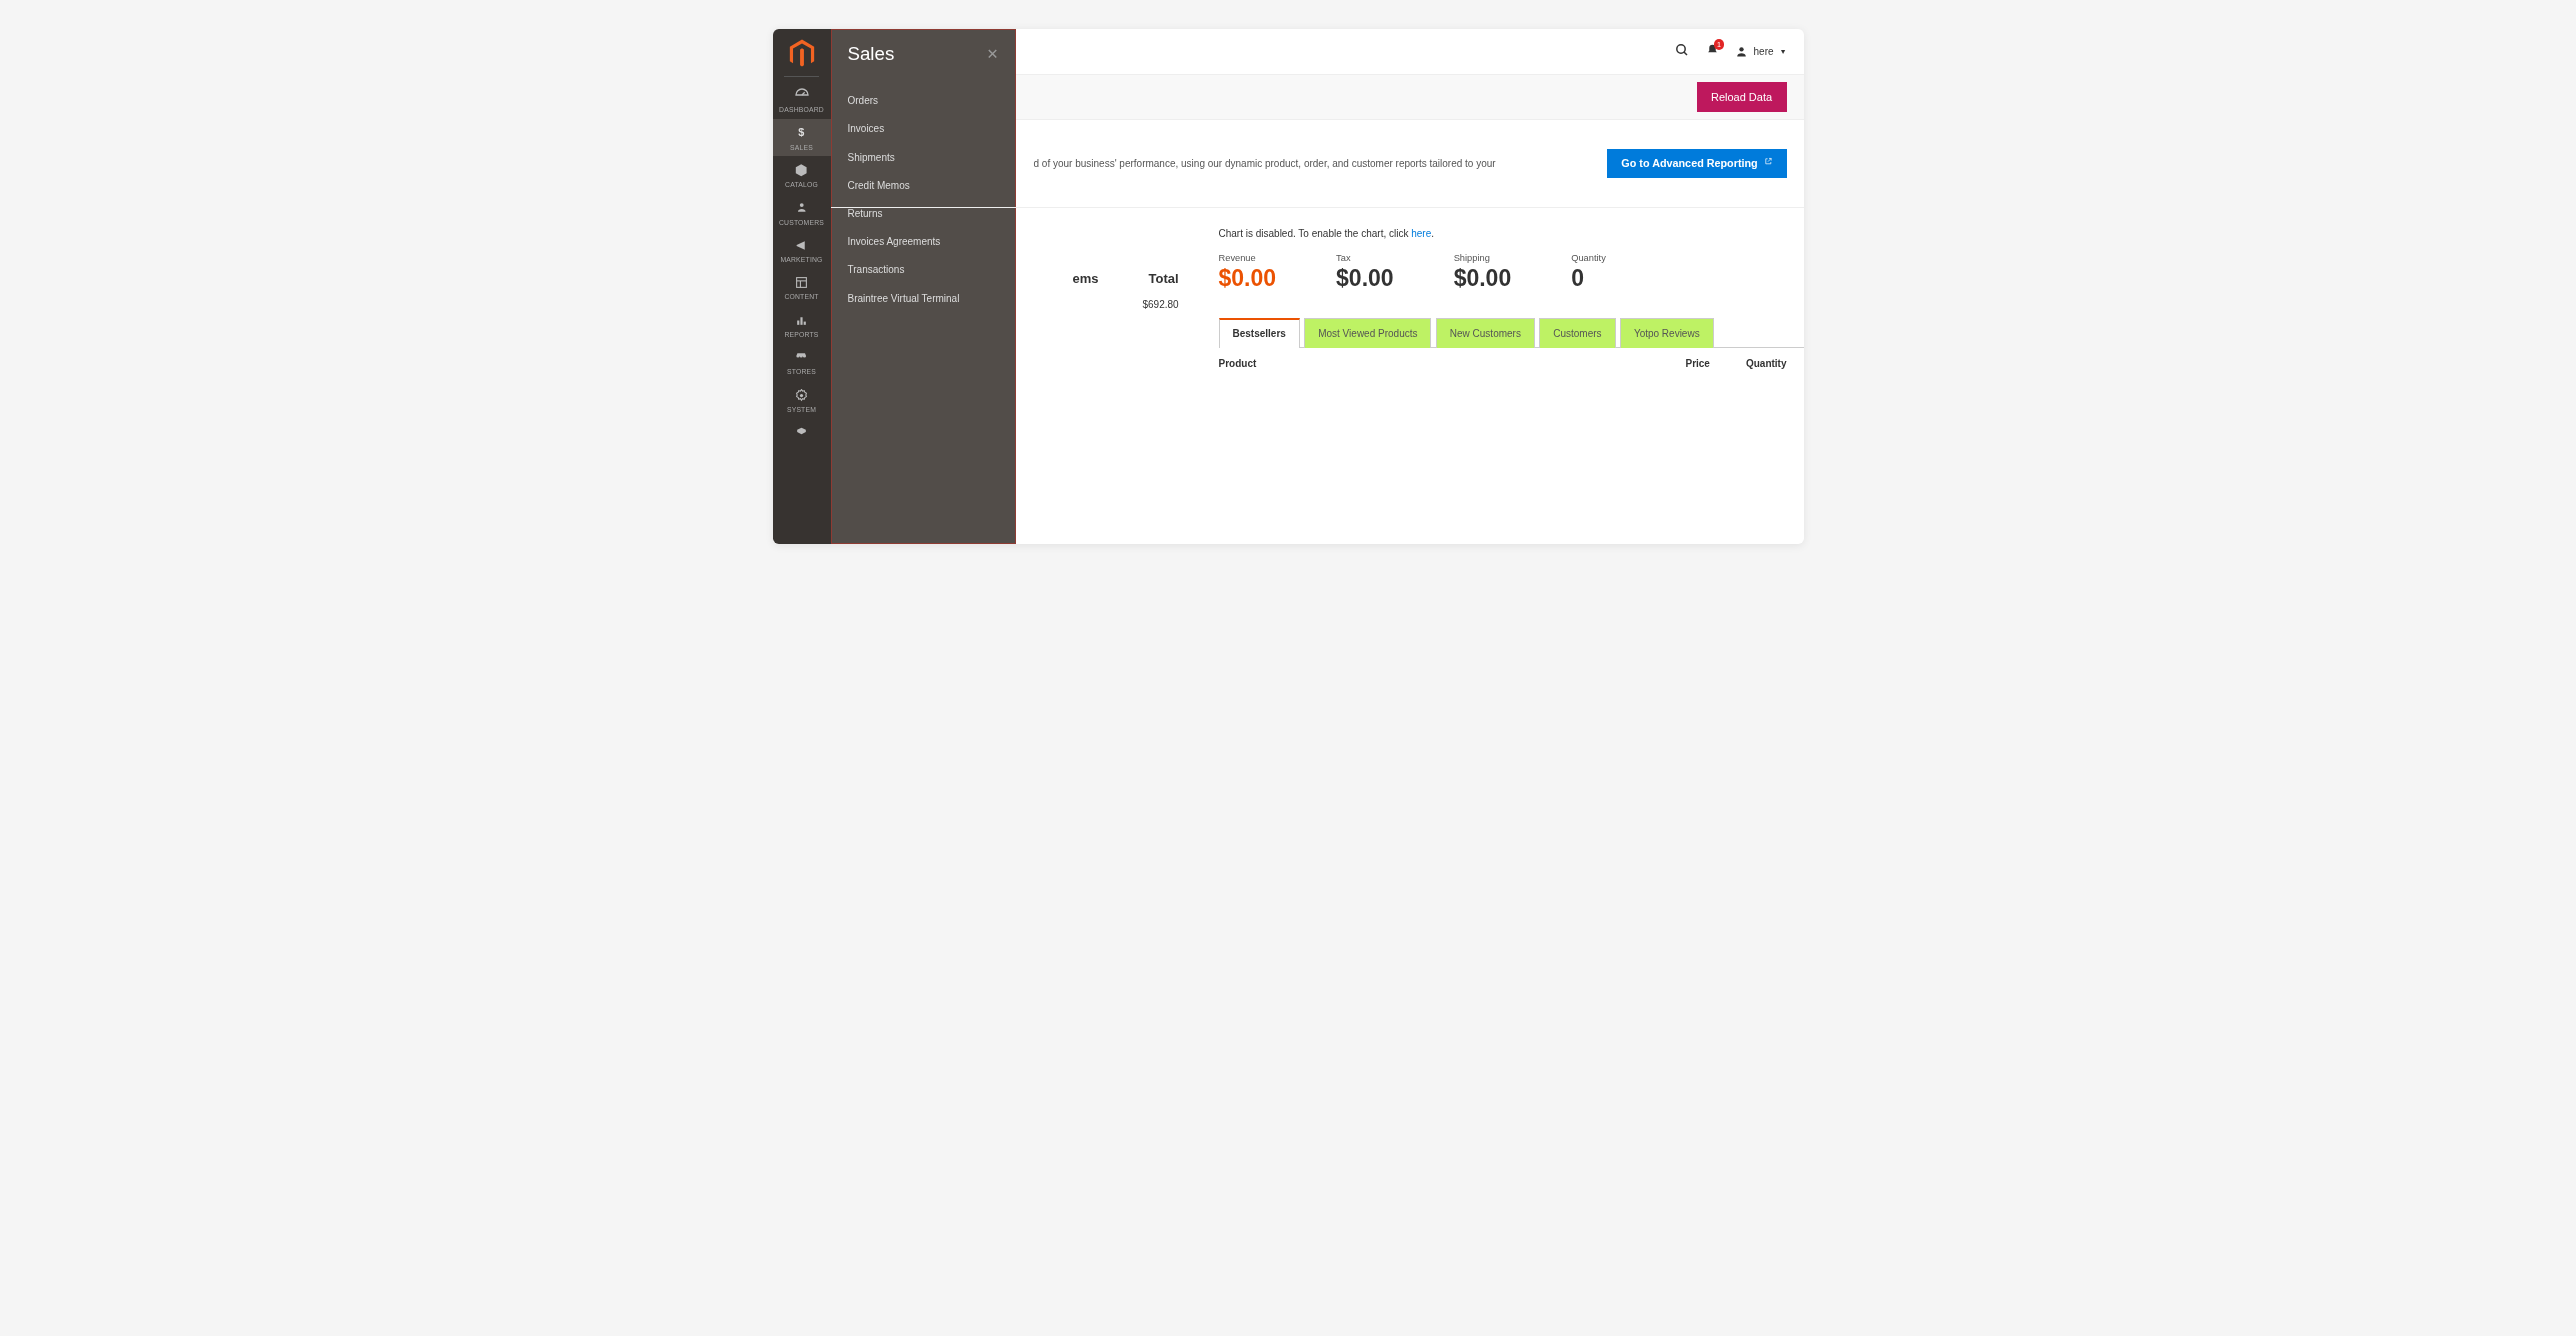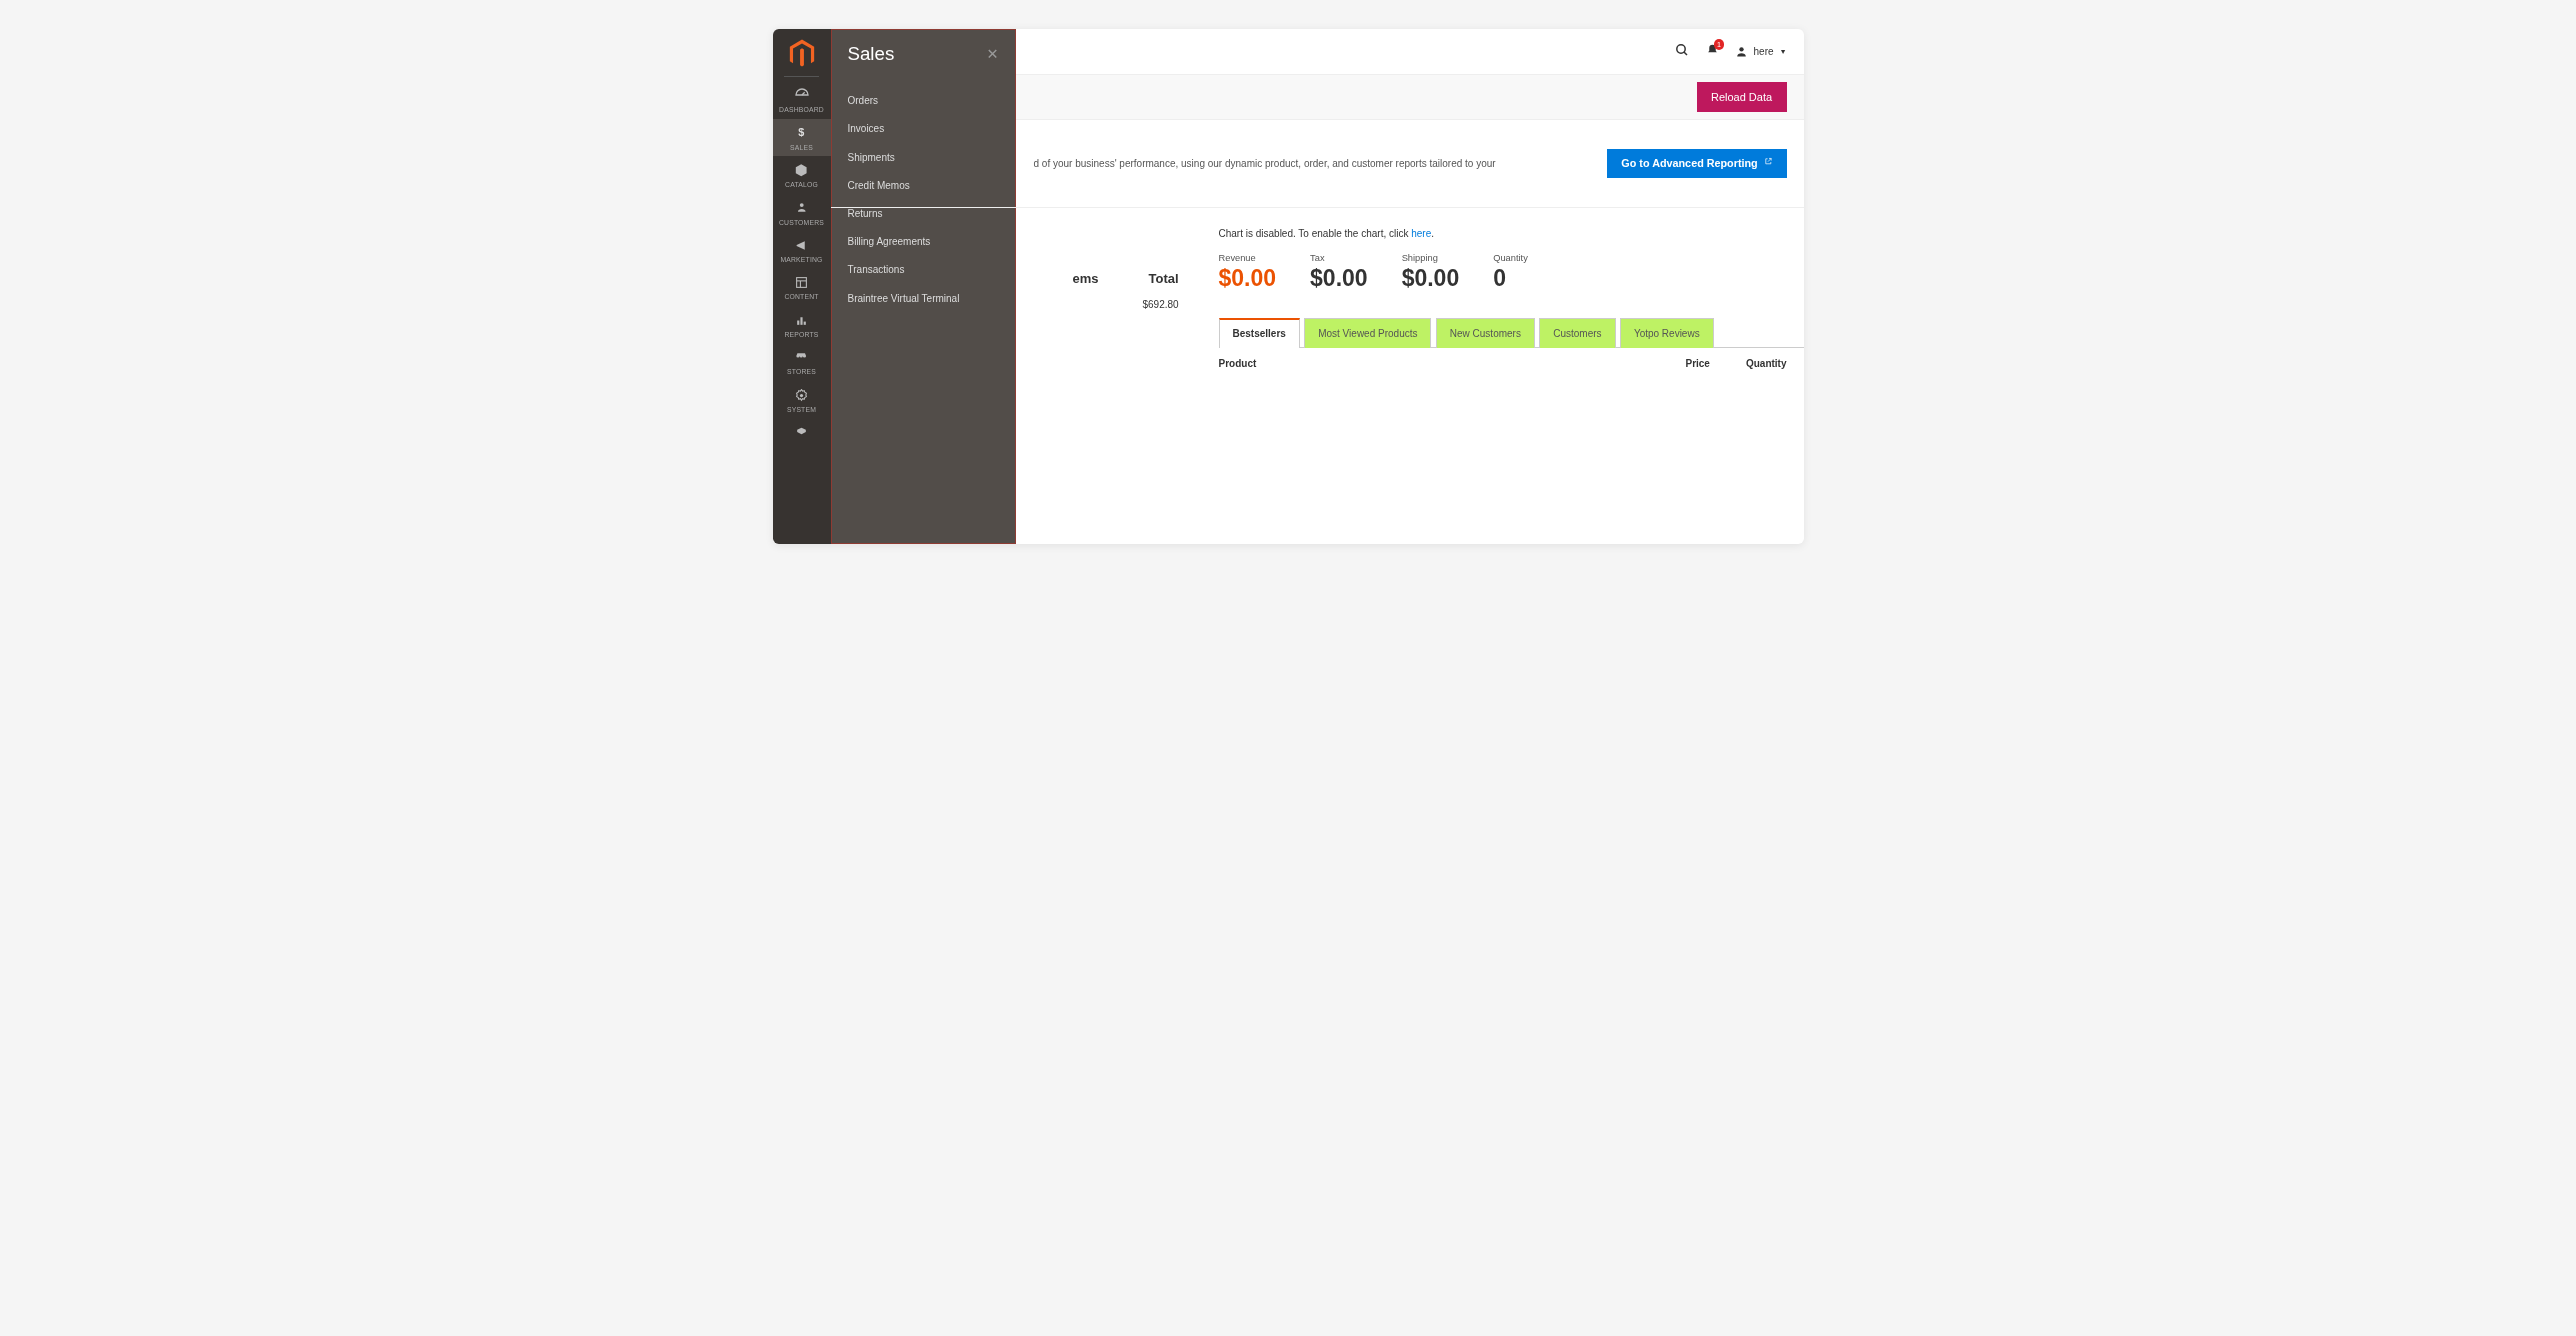--- a/index.html
+++ b/index.html
@@ -25,21 +25,21 @@
 .userblock{display:flex;align-items:center;gap:5.8px;cursor:pointer;color:#333;font-size:10px}
 .content{flex:1;overflow:hidden;position:relative}
 .reload-row{display:flex;justify-content:flex-end;padding:7.2px 17px;background:#f8f8f8;border-top:0.7px solid #eee;border-bottom:0.7px solid #eee}
 .btn-orange{background:#be185d;color:#fff;border:0;padding:8.6px 14.4px;font-size:11px;font-weight:400;cursor:pointer}
 .adv-row{display:flex;justify-content:space-between;align-items:center;padding:29px 17px 29px 17px;border-bottom:0.7px solid #eee}
 .adv-text{color:#555;font-size:10px;max-width:489px}
 .btn-blue{background:#007bdb;color:#fff;border:0;padding:8.6px 14.4px;font-size:10.8px;font-weight:600;cursor:pointer;display:flex;align-items:flex-start;gap:5.8px}
 .btn-blue svg{width:8.6px;height:8.6px}
 .chart-msg{font-size:10px;color:#333;margin:20px 0 14.4px 0}
 .chart-msg a{color:#007bdb;text-decoration:none}
-.stats-row{display:flex;gap:34px;margin-bottom:26px}
+.stats-row{display:flex;gap:60px;margin-bottom:26px}
 .stat-lbl{font-size:9.3px;color:#555;margin-bottom:1.4px}
 .stat-val{font-size:23px;font-weight:600;color:#333}
 .stat-val.orange{color:#eb5202}
 .tabs{display:flex;gap:4.3px;border-bottom:0.7px solid #ccc}
 .tab{padding:8.6px 13px;font-size:10px;color:#555;background:#bef264;border:0.7px solid #ccc;border-bottom:0;cursor:pointer;position:relative;top:0.7px}
 .tab.active{background:#fff;color:#333;font-weight:600;border-top:2.2px solid #eb5202;padding-top:7.2px}
 .table-head{display:flex;justify-content:space-between;padding:10px 0 0 0;font-size:10px;font-weight:600;color:#333}
 .main-right{margin-left:185px}
 .right-area{margin-left:388px}
 </style>
@@ -145,21 +145,21 @@
   <div class="submenu">
     <div class="submenu-header">
       <div class="submenu-title">Sales</div>
       <div class="submenu-close">✕</div>
     </div>
     <div class="submenu-item">Orders</div>
     <div class="submenu-item">Invoices</div>
     <div class="submenu-item">Shipments</div>
     <div class="submenu-item">Credit Memos</div>
     <div class="submenu-item">Returns</div>
-    <div class="submenu-item">Billing Agreements</div>
+    <div class="submenu-item">Invoices Agreements</div>
     <div class="submenu-item">Transactions</div>
     <div class="submenu-item">Braintree Virtual Terminal</div>
   </div>
 
   <div class="main">
     <div class="topbar">
       <div class="icon-btn">
         <svg width="14.4" height="14.4" viewBox="0 0 24 24" fill="none" stroke="#333" stroke-width="2.5">
             <circle cx="10" cy="10" r="7"></circle>
             <line x1="20" y1="20" x2="15" y2="15"></line>

